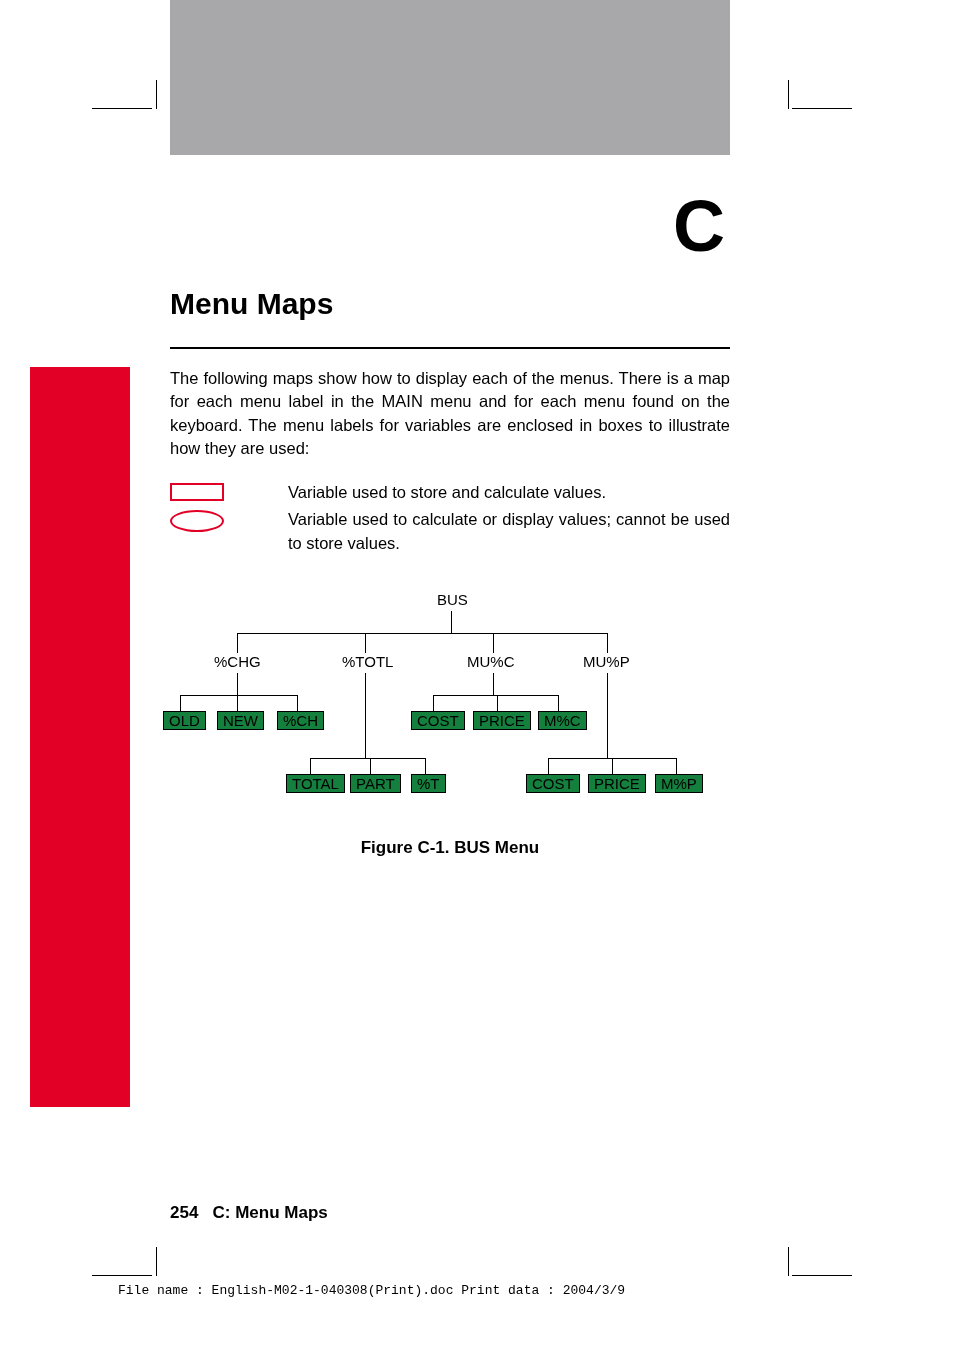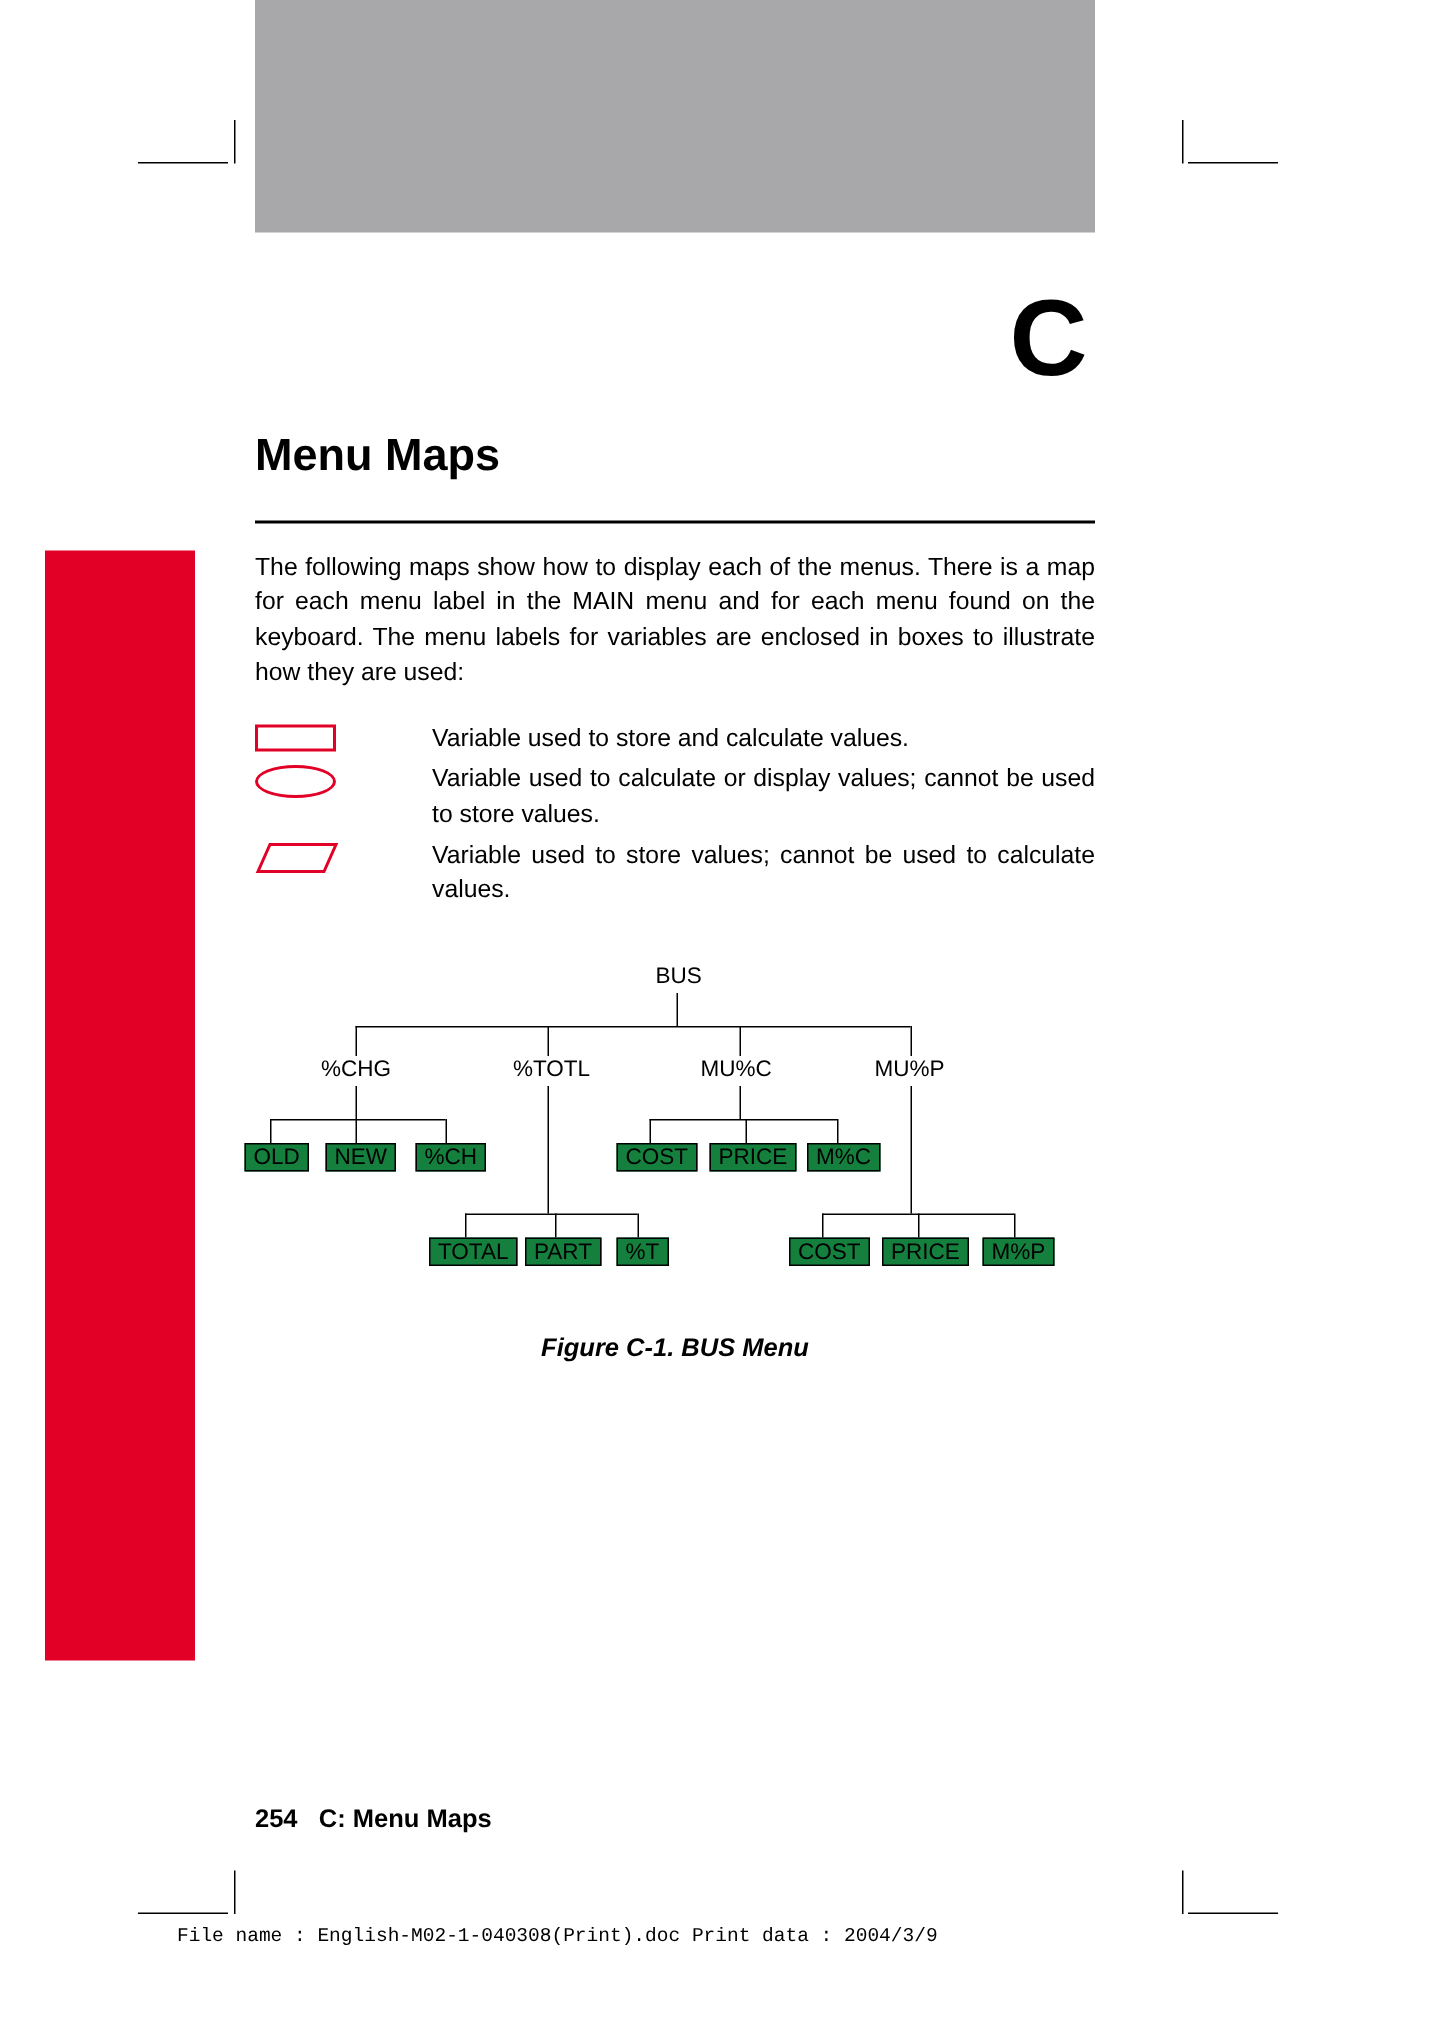--- a/index.html
+++ b/index.html
@@ -105,21 +105,20 @@
     }
     .line { position: absolute; background: #000; }
     .lh { height: 1px; }
     .lv { width: 1px; }
 
     .figcap {
       text-align: center;
       font-weight: bold;
       font-size: 17px;
       margin-top: 12px;
-      font-style: italic;
     }
 
     .footer {
       position: absolute;
       left: 170px;
       bottom: 125px;
       font-size: 17px;
       font-weight: bold;
     }
     .file-info {
@@ -155,30 +154,20 @@
         <div class="rect-red"></div>
       </div>
     <div class="legend-text">Variable used to store and calculate values.</div>
   </div>
   <div class="legend-row">
     <div class="legend-shape">
         <div class="ellipse-red"></div>
       </div>
     <div class="legend-text">Variable used to calculate or display values; cannot be used to store values.</div>
   </div>
-  <div class="legend-row">
-    <div class="legend-shape">
-      <div class="para-shape">
-        <svg width="56" height="22" viewBox="0 0 56 22">
-          <polygon points="10,2 54,2 46,20 2,20" fill="#fff" stroke="#e20026" stroke-width="2"></polygon>
-        </svg>
-      </div>
-    </div>
-    <div class="legend-text">Variable used to store values; cannot be used to calculate values.</div>
-  </div>
 
   <div class="diagram">
 
     <div class="node" style="top:0;left:267px;">BUS</div>
     <div class="line lv" style="top:20px;left:281px;height:22px;"></div>
     <div class="line lh" style="top:42px;left:67px;width:370px;"></div>
 
     <div class="line lv" style="top:42px;left:67px;height:20px;"></div>
     <div class="line lv" style="top:42px;left:195px;height:20px;"></div>
     <div class="line lv" style="top:42px;left:323px;height:20px;"></div>

